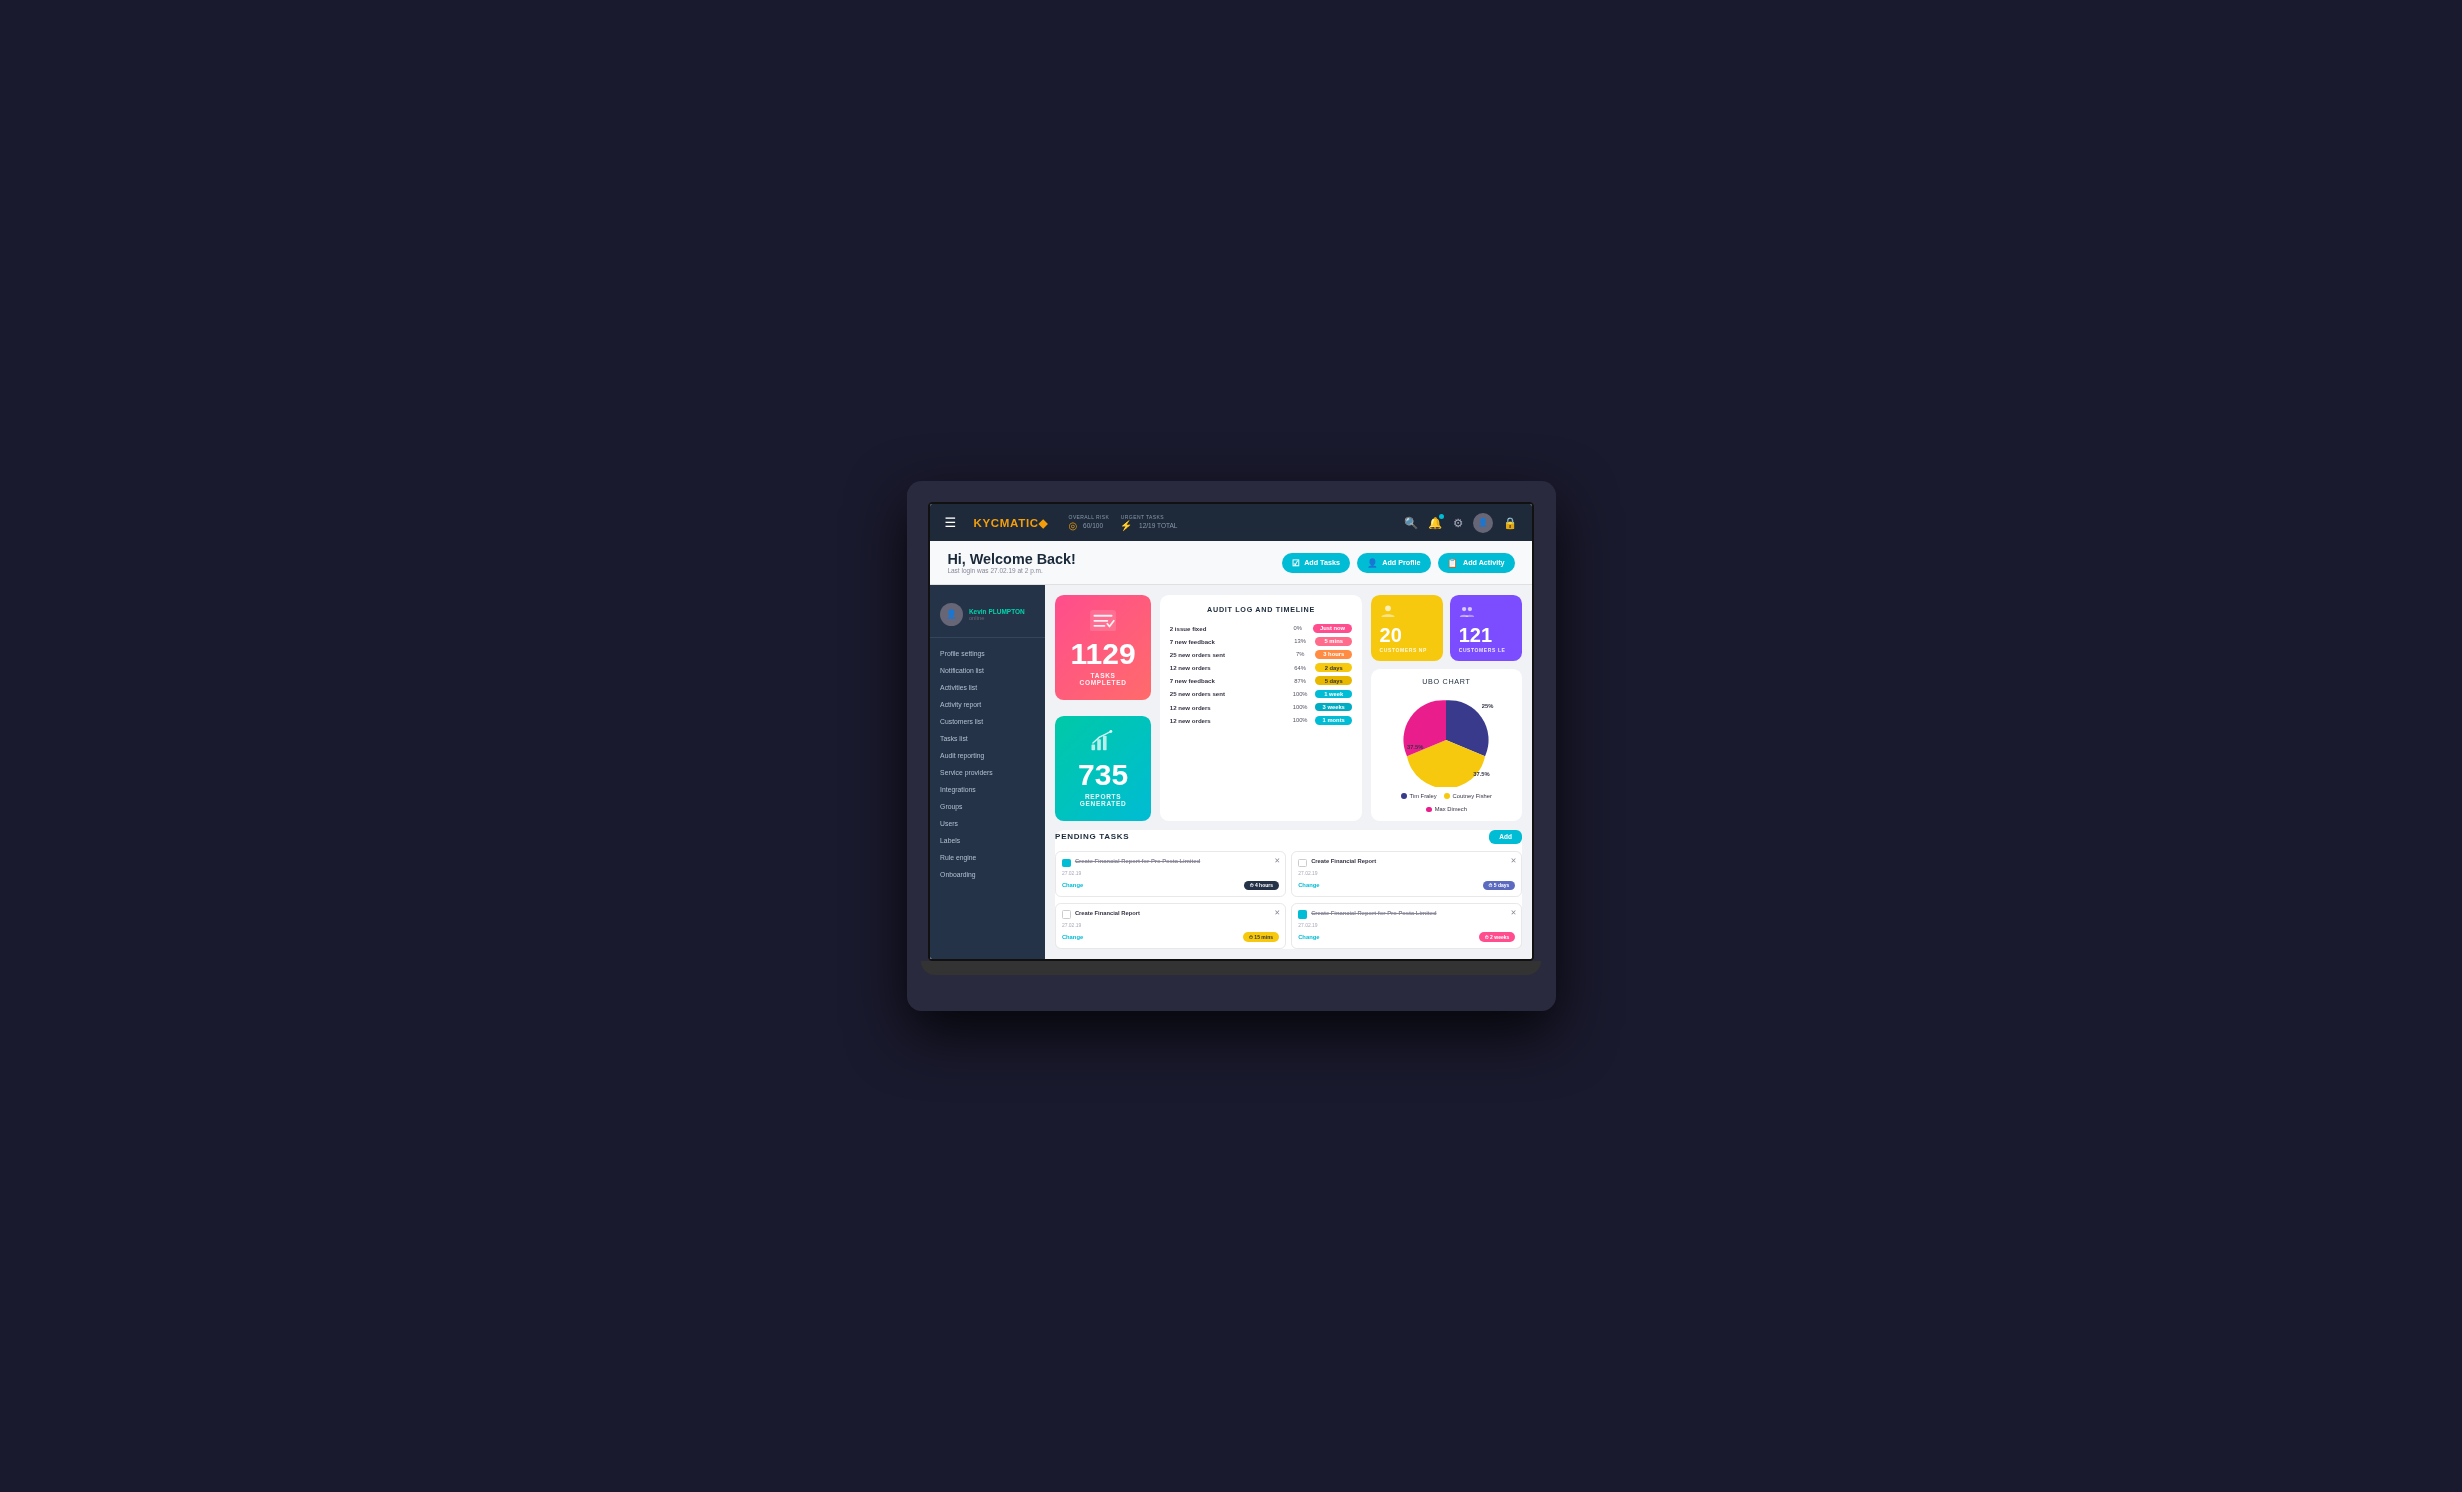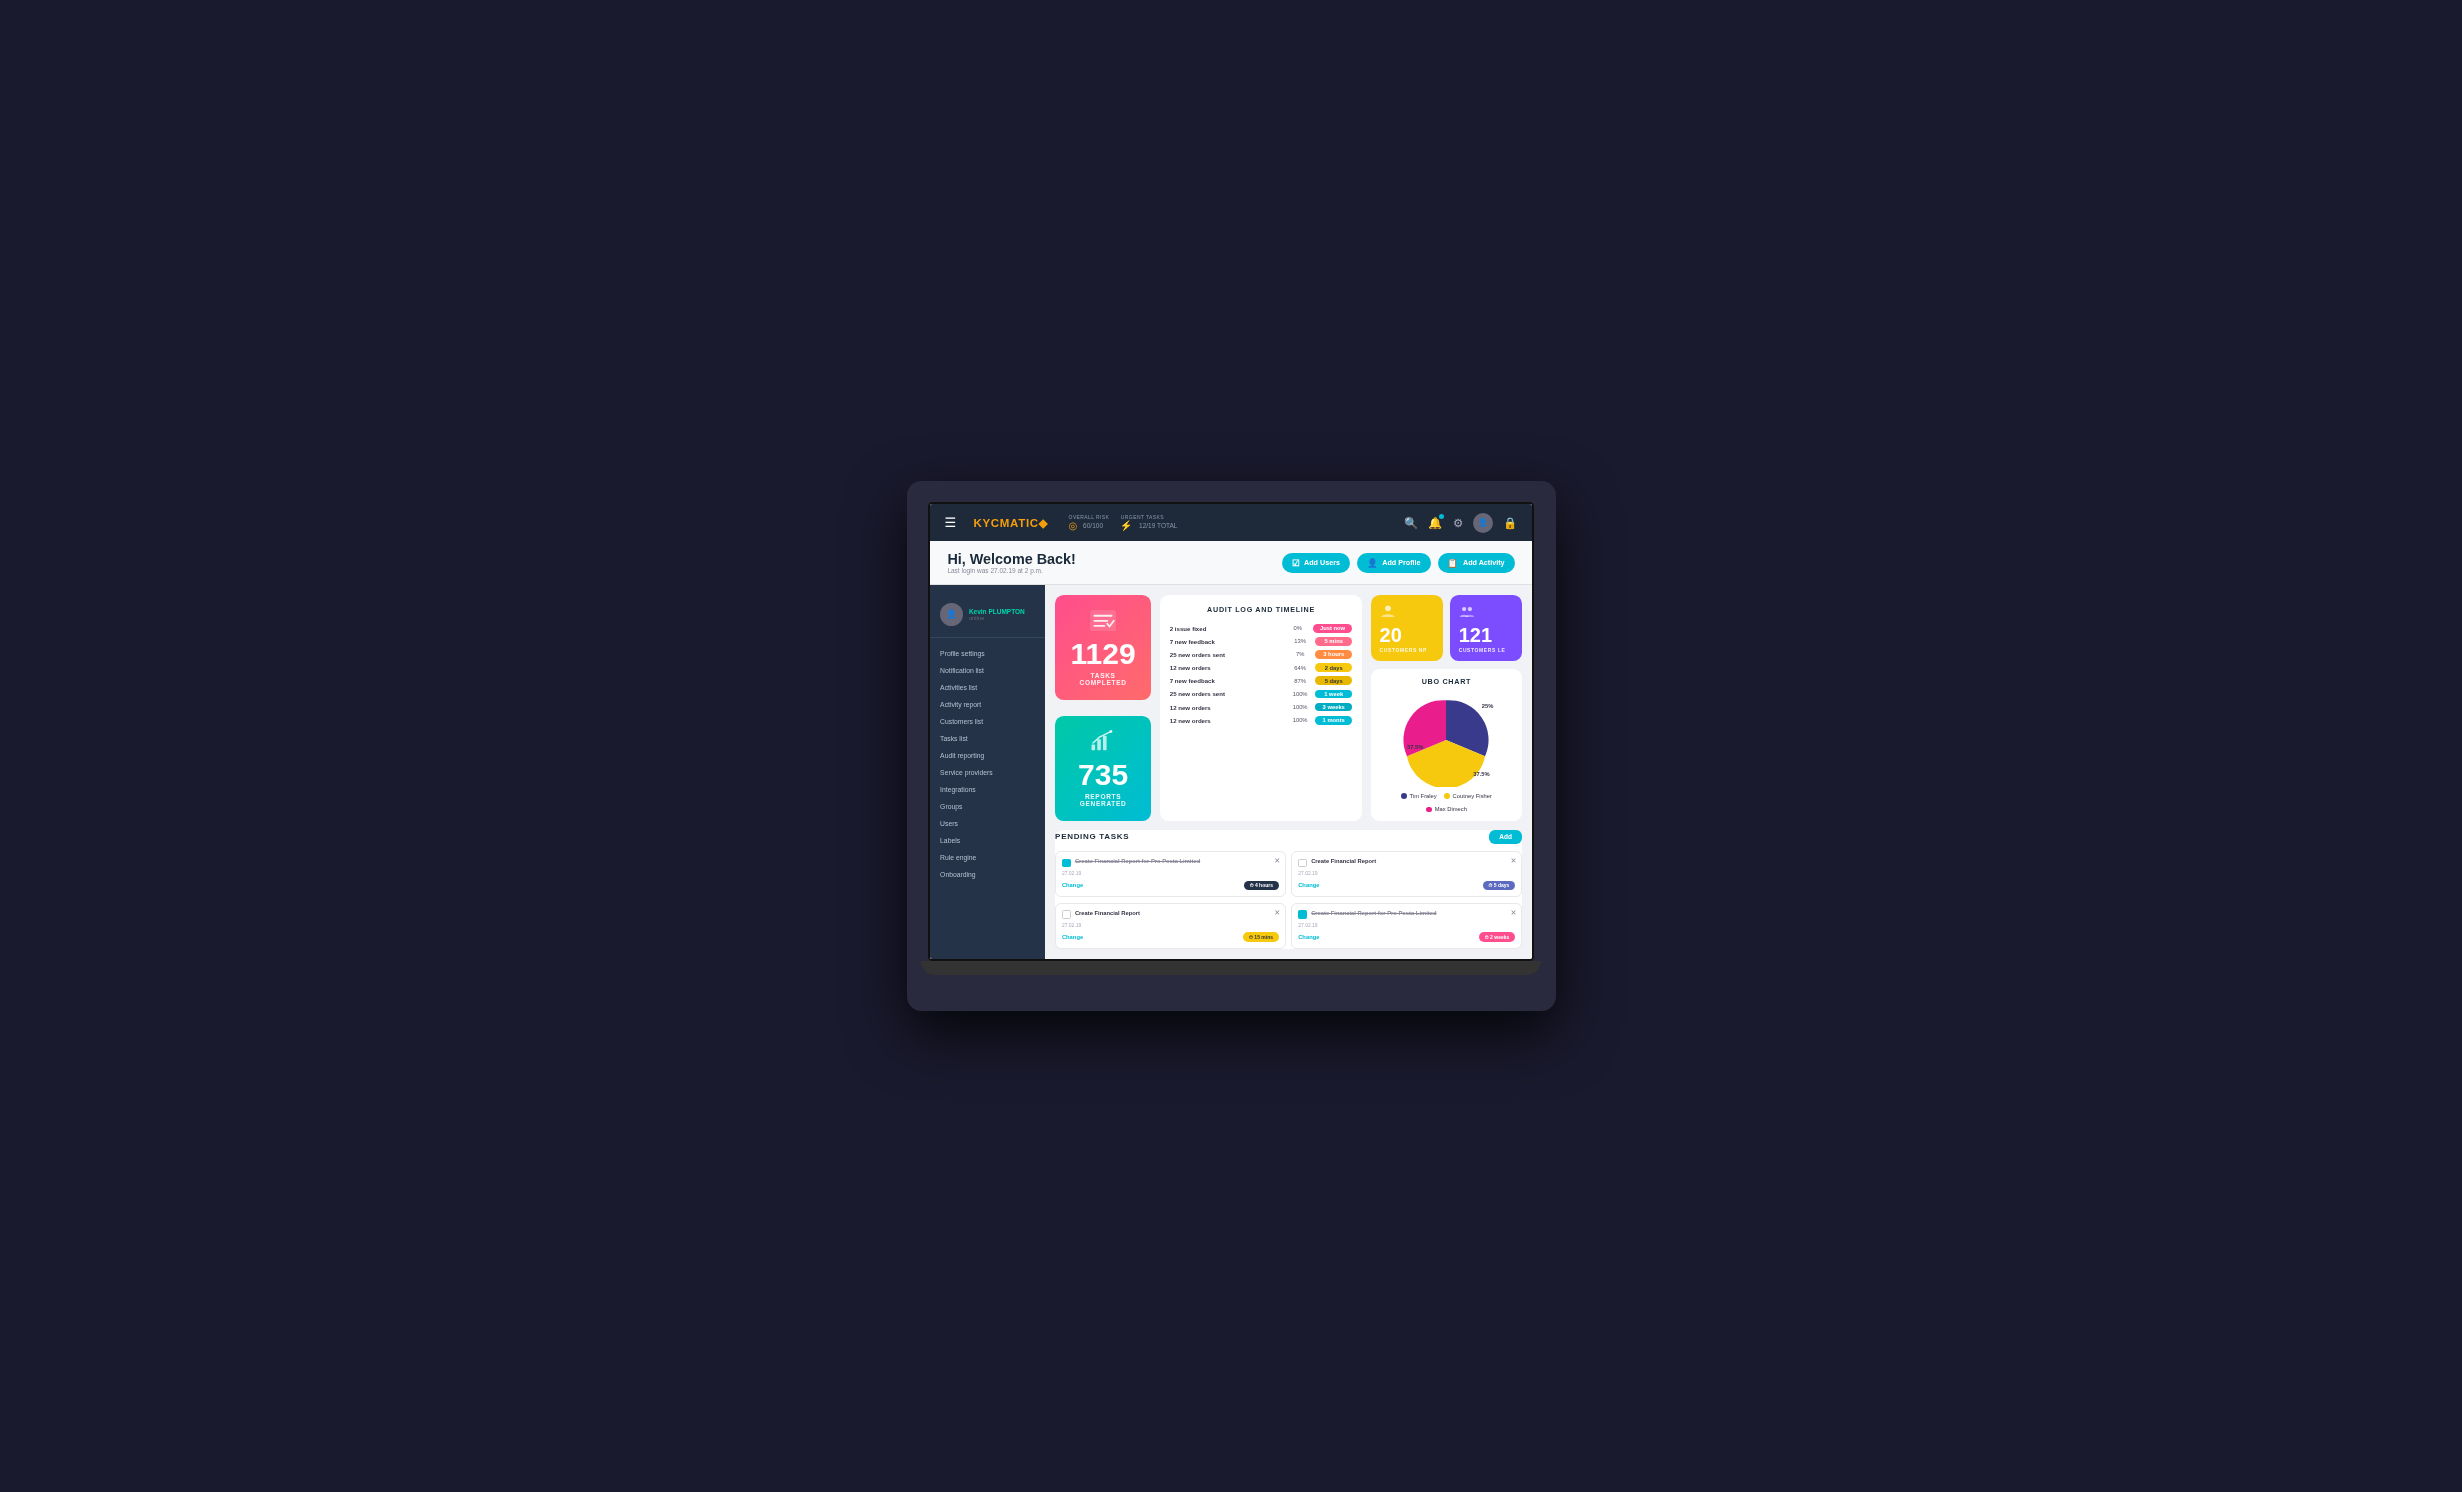--- a/index.html
+++ b/index.html
@@ -423,21 +423,21 @@
 
     
     .ubo-chart-card {
       background: #fff;
       border-radius: 8.7px;
       padding: 8.7px;
     }
 
     .ubo-chart-title {
       font-size: 7.2px;
-      font-weight: 700;
+      font-weight: 400;
       color: #1a2a3a;
       letter-spacing: 0.7px;
       text-align: center;
       text-transform: uppercase;
       margin-bottom: 7.2px;
     }
 
     .pie-container {
       display: flex;
       flex-direction: column;
@@ -645,21 +645,21 @@
 
     <div class="header-bar">
       <div class="header-welcome">
         <h1>Hi, Welcome Back!</h1>
         <p>Last login was 27.02.19 at 2 p.m.</p>
       </div>
       <div class="header-spacer"></div>
       <div class="header-buttons">
         <button class="header-btn">
           <span class="btn-icon">☑</span>
-          <span>Add Users</span>
+          <span>Add Tasks</span>
         </button>
         <button class="header-btn">
           <span class="btn-icon">👤</span>
           <span>Add Profile</span>
         </button>
         <button class="header-btn">
           <span class="btn-icon">📋</span>
           <span>Add Activity</span>
         </button>
       </div>

